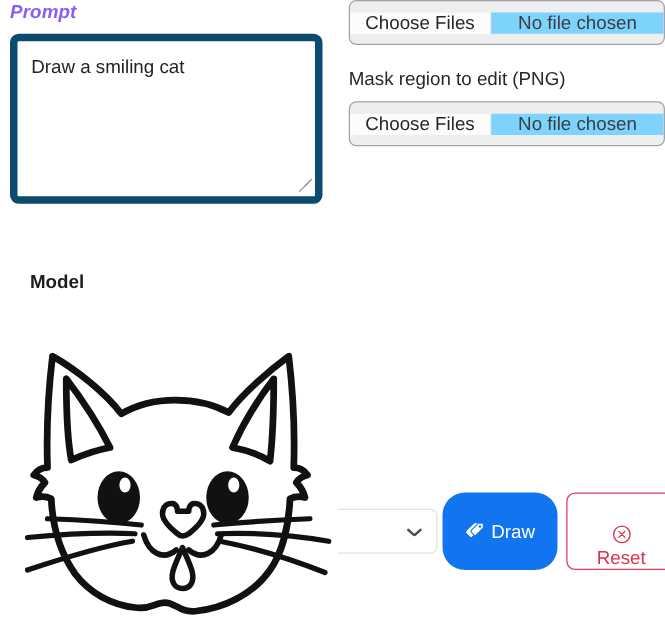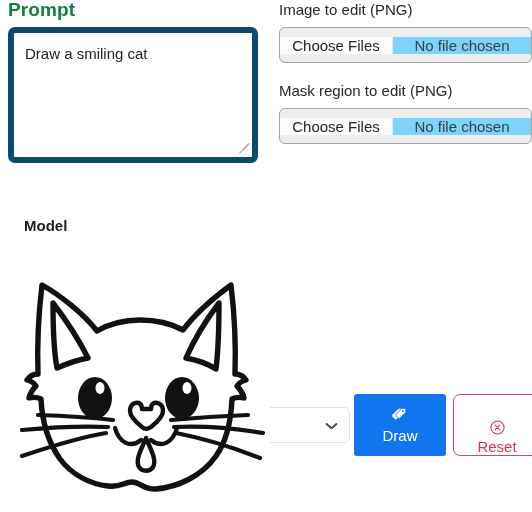--- a/index.html
+++ b/index.html
@@ -12,26 +12,27 @@
   }
   .page { position: relative; width: 532px; height: 512px; background:#fff; }
 
   
   .top-row { position:absolute; left:0; top:0; width:532px; }
 
   .col-left  { position:absolute; left:8px;  top:0;  width:250px; }
   .col-right { position:absolute; left:279px; top:0; width:253px; }
 
   .label-bold {
-    font-size: 19px;
+    font-size: 15px;
     font-weight: bold;
-    color: #15803d;
+    color: #8b5cf6;
     line-height: 19px;
     margin: 0 0 8px 0;
     letter-spacing: .1px;
+    font-style: italic;
   }
   .label-reg {
     font-size: 15px;
     font-weight: normal;
     color: #26282b;
     line-height: 19px;
     margin: 0 0 8px 0;
   }
 
   
@@ -119,22 +120,22 @@
   .chev::before, .chev::after {
     content:""; position:absolute; height:1.6px; background:#4a4d52; border-radius:1px;
   }
   .chev::before { width:8px; left:-1px; top:3px; transform: rotate(42deg); }
   .chev::after  { width:8px; left:4px;  top:3px; transform: rotate(-42deg); }
 
   .btn-draw {
     position:absolute; left:338px; top:196px;
     width: 92px; height: 62px;
     background: #1275f0;
-    border-radius: 3px;
-    display:flex; flex-direction:column; align-items:center; justify-content:center;
+    border-radius: 18px;
+    display:flex; flex-direction:row; align-items:center; justify-content:center;
     gap: 2px;
     cursor: pointer;
   }
   .btn-draw .txt { font-size:15px; color:#ffffff; line-height:17px; }
 
   .btn-reset {
     position:absolute; left:437px; top:196px;
     width: 88px; height: 62px;
     background: #ffffff;
     border: 1px solid #dc3f5f;
@@ -171,21 +172,20 @@
         <div class="resize-grip">
           <i></i>
             <i></i>
             <i></i>
         </div>
       </div>
     </div>
 
     <div class="col-right">
 
-      <div class="label-reg">Image to edit (PNG)</div>
 
       <div class="file-input">
         <div class="file-btn">Choose Files</div>
         <div class="file-status">No file chosen</div>
       </div>
 
       <div style="height:18px"></div>
 
       <div class="label-reg">Mask region to edit (PNG)</div>
 

